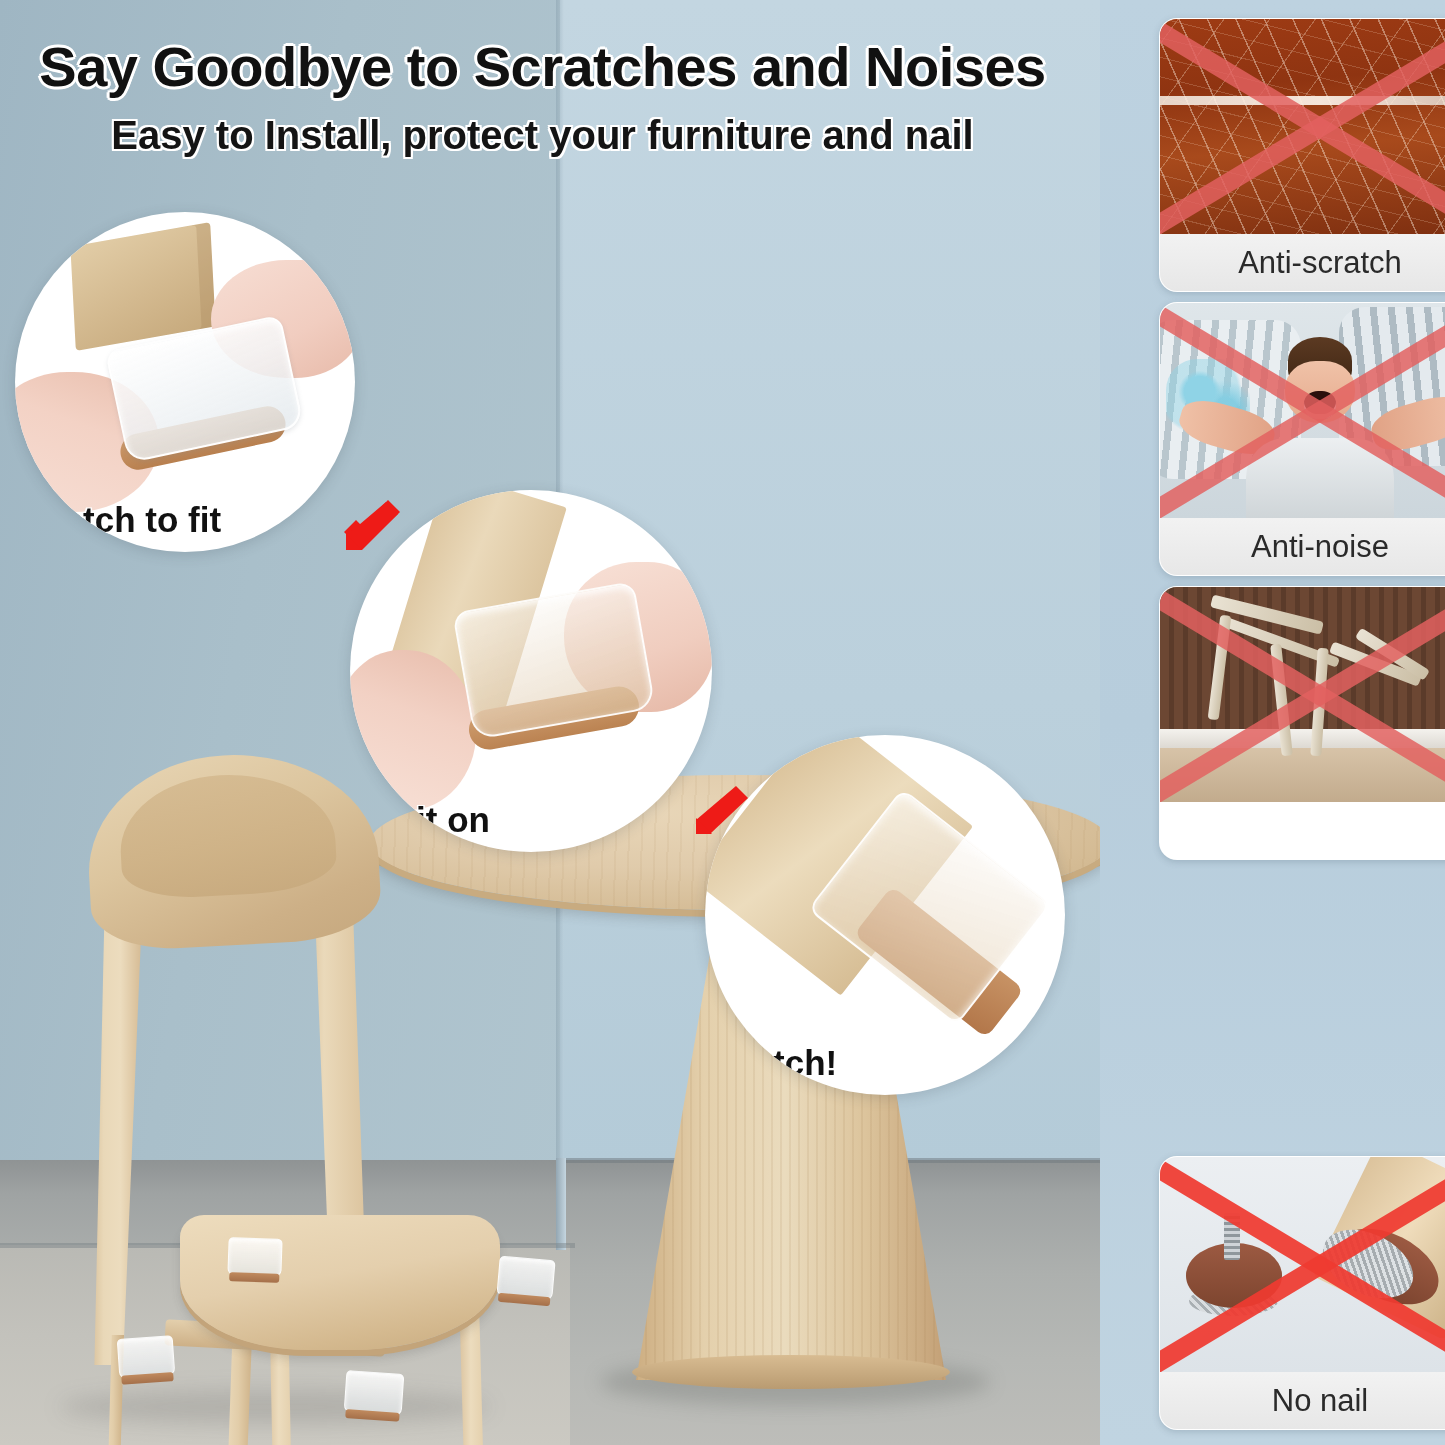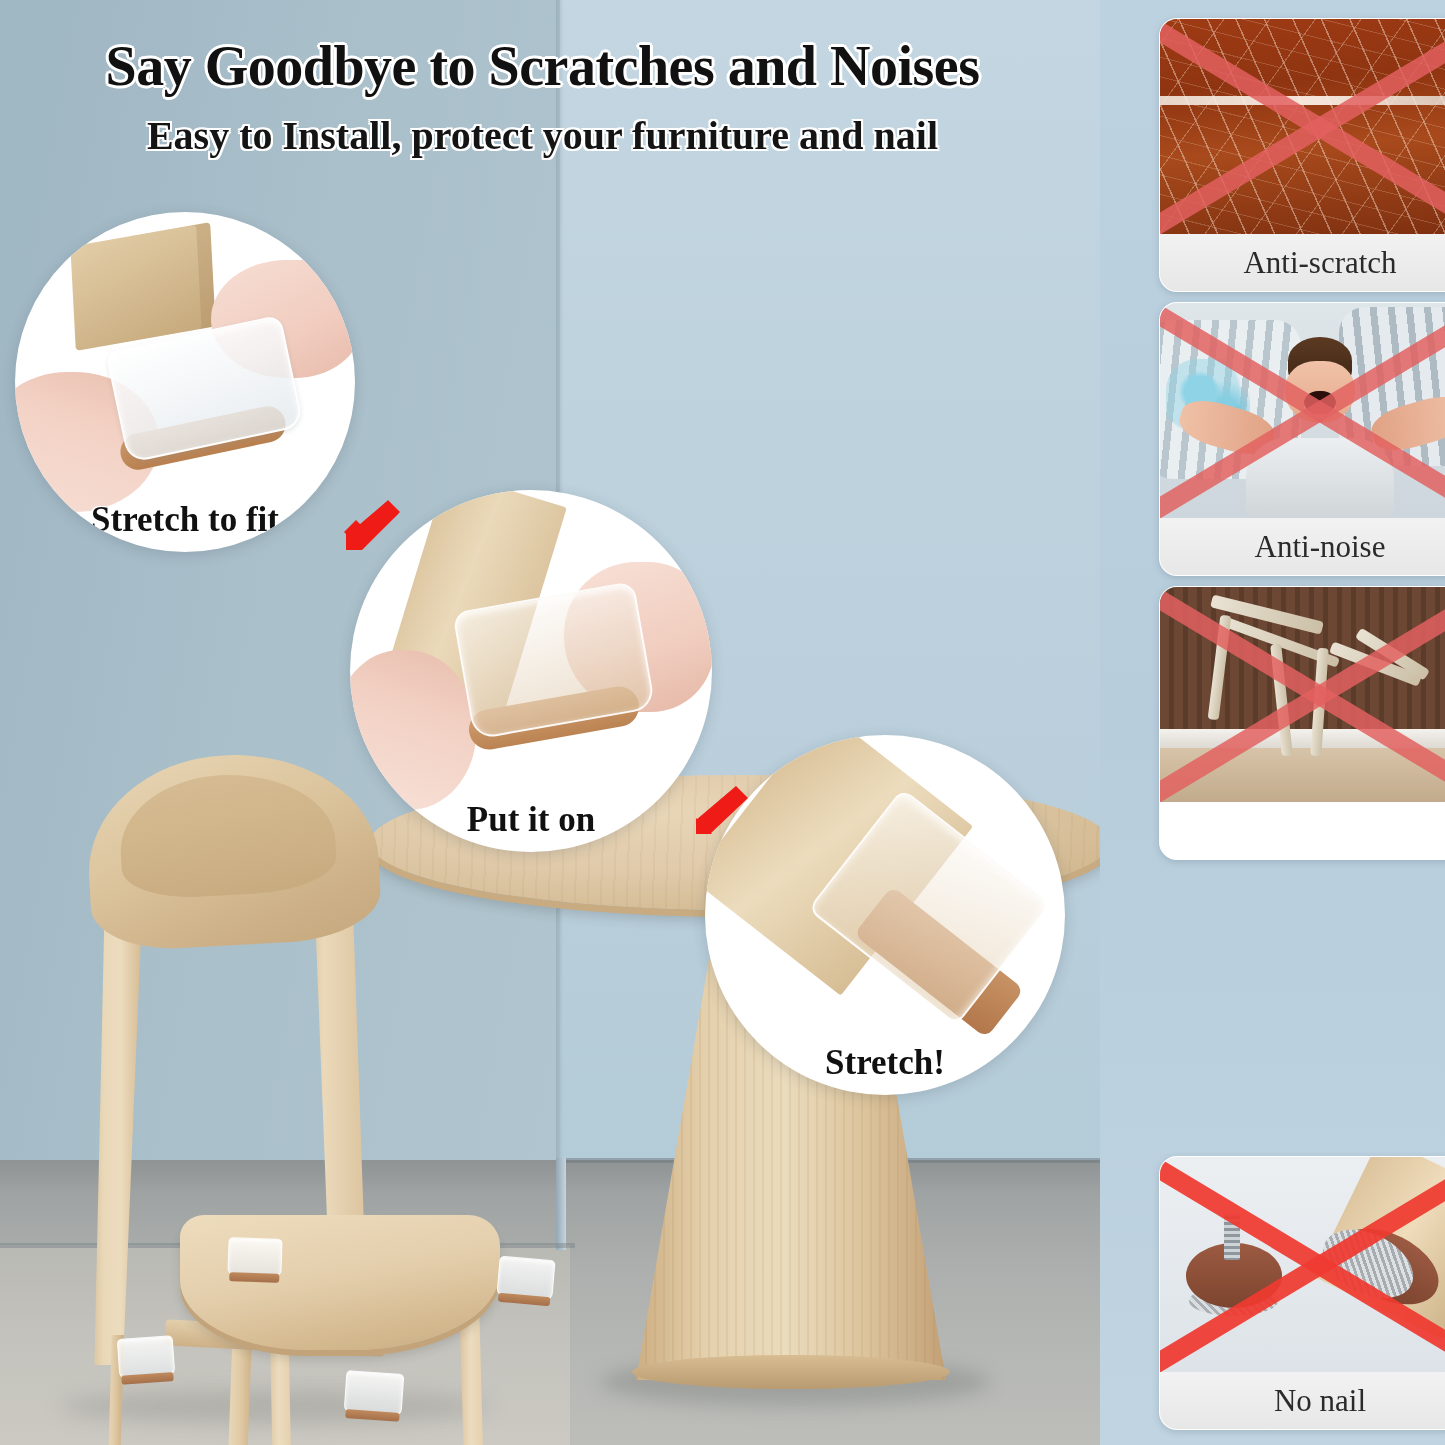--- a/index.html
+++ b/index.html
@@ -1,21 +1,21 @@
 <!DOCTYPE html>
 <html><head>
 <meta charset="utf-8">
 <style>
   html,body{margin:0;padding:0;}
   body{
     width:1445px;height:1445px;overflow:hidden;
     font-family:"Liberation Sans","DejaVu Sans",sans-serif;
     background:#b9cfdc;
   }
-  .stage{position:relative;width:1445px;height:1445px;overflow:hidden;font-family:Liberation Serif, serif;}
+  .stage{position:relative;width:1445px;height:1445px;overflow:hidden;}
 
   
   .scene{position:absolute;left:0;top:0;width:1100px;height:1445px;overflow:hidden;}
   .wall-left{position:absolute;left:0;top:0;width:560px;height:1255px;
     background:linear-gradient(100deg,#9fb6c3 0%,#a9bfca 45%,#b0c5cf 100%);}
   .wall-right{position:absolute;left:560px;top:0;width:540px;height:1165px;
     background:linear-gradient(180deg,#c3d6e1 0%,#bbd0dc 60%,#b4cbd8 100%);}
   .wall-seam{position:absolute;left:556px;top:0;width:8px;height:1190px;
     background:linear-gradient(90deg,rgba(140,163,177,.55),rgba(200,216,226,.12));}
   .floor{position:absolute;left:0;top:1160px;width:1100px;height:285px;
@@ -99,21 +99,21 @@
     text-shadow:-2px -2px 0 #fff,2px -2px 0 #fff,-2px 2px 0 #fff,2px 2px 0 #fff,
                  0 -3px 0 #fff,0 3px 0 #fff,-3px 0 0 #fff,3px 0 0 #fff;}
   .headline h2{margin:14px 0 0 0;font-size:40px;font-weight:bold;color:#141414;
     text-shadow:-2px -2px 0 #fff,2px -2px 0 #fff,-2px 2px 0 #fff,2px 2px 0 #fff,
                  0 -2px 0 #fff,0 2px 0 #fff,-2px 0 0 #fff,2px 0 0 #fff;}
 
   
   .step{position:absolute;border-radius:50%;background:#fff;overflow:hidden;z-index:30;
     box-shadow:0 3px 14px rgba(50,60,70,.18);}
   .step .shot{position:absolute;left:0;top:0;width:100%;height:100%;}
-  .step .cap-label{position:absolute;left:0;bottom:12px;width:100%;text-align:center;
+  .step .cap-label{position:absolute;left:0;bottom:12px;width:100%;
     font-size:35px;font-weight:bold;color:#111;z-index:6;
     text-shadow:-1.5px -1.5px 0 #fff,1.5px -1.5px 0 #fff,-1.5px 1.5px 0 #fff,1.5px 1.5px 0 #fff;}
 
   #step1{left:15px;top:212px;width:340px;height:340px;}
   #step2{left:350px;top:490px;width:362px;height:362px;}
   #step3{left:705px;top:735px;width:360px;height:360px;}
 
   
   .s1-block{position:absolute;left:58px;top:22px;width:140px;height:105px;
     background:linear-gradient(160deg,#e2cda7,#d3b98f 55%,#c6a97c);

